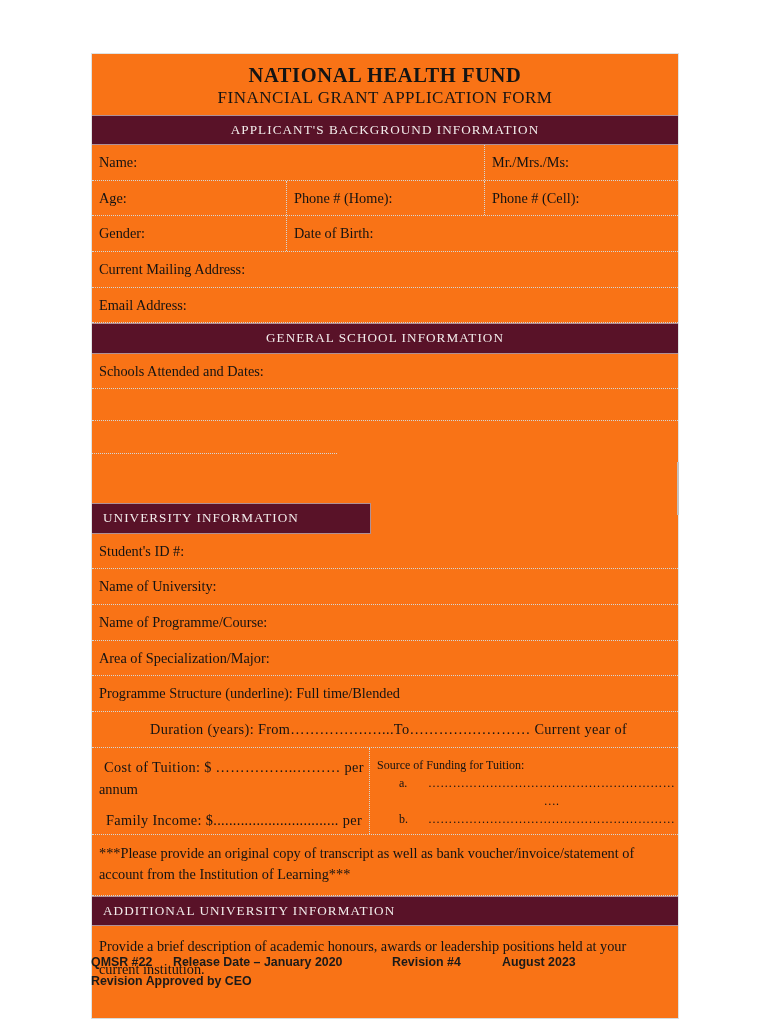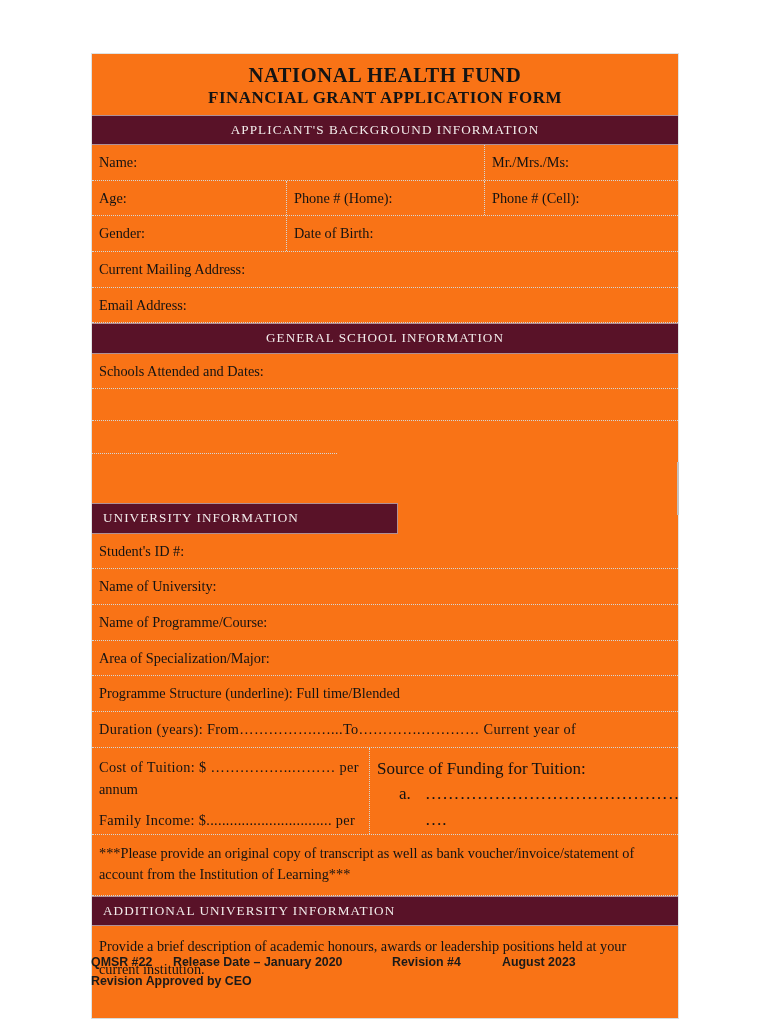--- a/index.html
+++ b/index.html
@@ -31,21 +31,21 @@
   .titles { padding: 9px 0 6px 0; text-align: center; }
   .title-main {
     font-weight: bold;
     font-size: 20.5px;
     letter-spacing: .6px;
     color: #141414;
     line-height: 1.18;
     white-space: nowrap;
   }
   .title-sub {
-    font-weight: bold;
+    font-weight: normal;
     font-size: 17px;
     letter-spacing: .5px;
     color: #141414;
     line-height: 1.2;
     margin-top: 1px;
     white-space: nowrap;
   }
 
   
   .bar {
@@ -54,21 +54,21 @@
     font-size: 13.2px;
     letter-spacing: 1.05px;
     line-height: 1;
     padding: 7px 0 8px 0;
     border-top: 1px solid #b09097;
     border-bottom: 1px solid #b09097;
   }
   .bar-center { text-align: center; }
   .bar-left { text-align: left; padding-left: 11px; }
   .bar-narrow {
-    width: 306px;
+    width: 279px;
     border-right: 1px solid #b09097;
   }
   .bar-narrow-wrap { position: relative; }
 
   
   .row { display: flex; border-bottom: 1px dotted #d3d7d7; }
   .row:last-child { border-bottom: none; }
   .cell {
     padding: 7px 0 7px 7px;
     font-size: 14.3px;
@@ -113,21 +113,21 @@
     padding: 8px 0 0 7px;
     font-size: 14.3px;
     line-height: 1.55;
     color: #131313;
     height: 86px;
     overflow: hidden;
   }
   .tuition-gap { height: 9px; }
   .funding-cell {
     padding: 8px 0 0 7px;
-    font-size: 17px;
+    font-size: 12px;
     line-height: 1.5;
     color: #131313;
     height: 86px;
     overflow: hidden;
     border-left: 1px dotted #d3d7d7;
   }
   .fund-item { display: flex; padding-left: 22px; }
   .fund-letter { flex: 0 0 26px; }
   .fund-dots { flex: 1 1 auto; overflow: hidden; white-space: nowrap; }
   .fund-cont { padding-left: 48px; letter-spacing: .5px; }
@@ -139,21 +139,21 @@
     color: #131313;
   }
   .desc-cell {
     padding: 9px 12px 9px 7px;
     font-size: 14.3px;
     line-height: 1.62;
     color: #131313;
     min-height: 92px;
   }
 
-  .dots { letter-spacing: .35px; }
+  .dots { letter-spacing: .35px; text-align: center; }
 
   
   .footer {
     position: absolute;
     left: 91px; top: 953px;
     width: 600px;
     font-family: "Liberation Sans", "DejaVu Sans", sans-serif;
     font-size: 12.4px;
     font-weight: bold;
     color: #1a1a1a;

